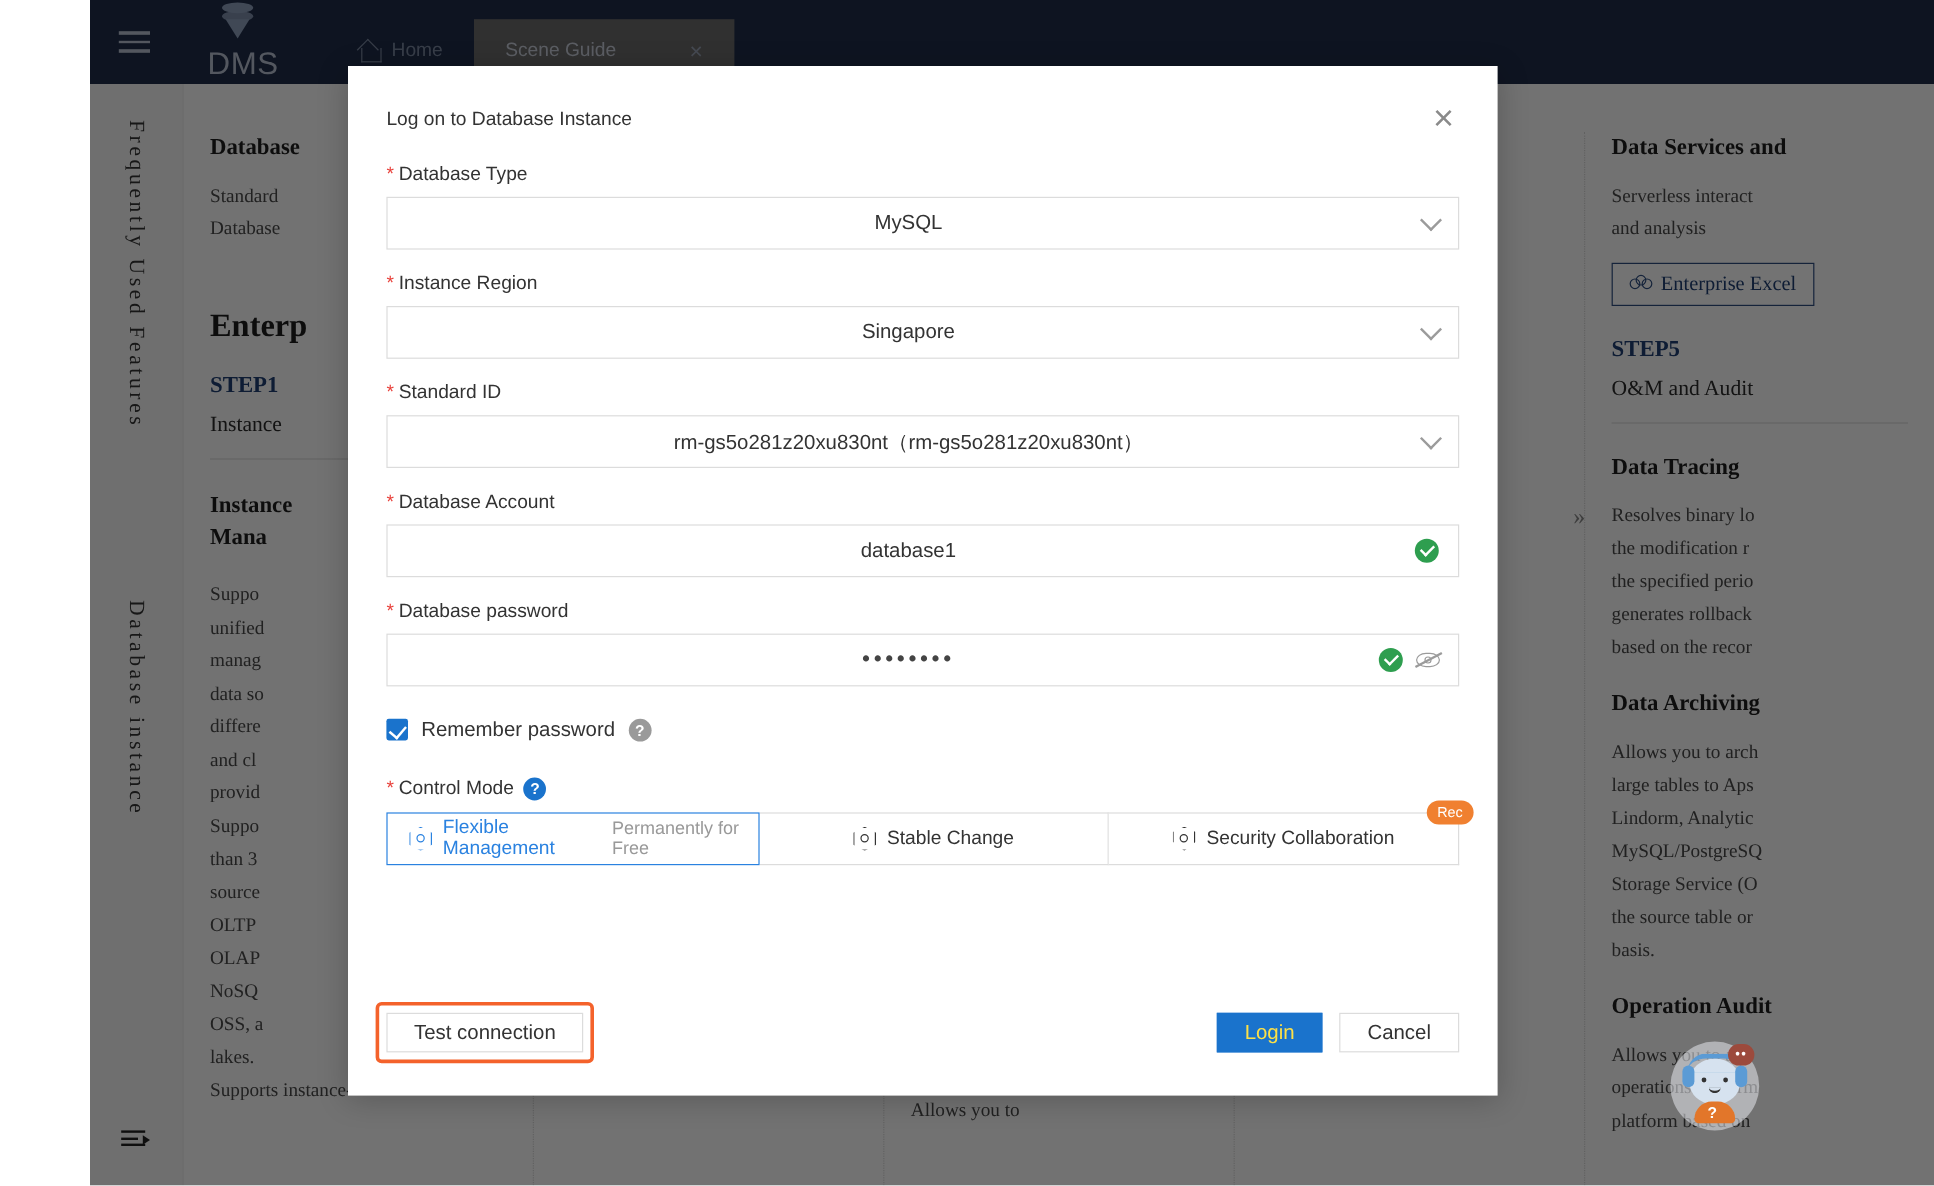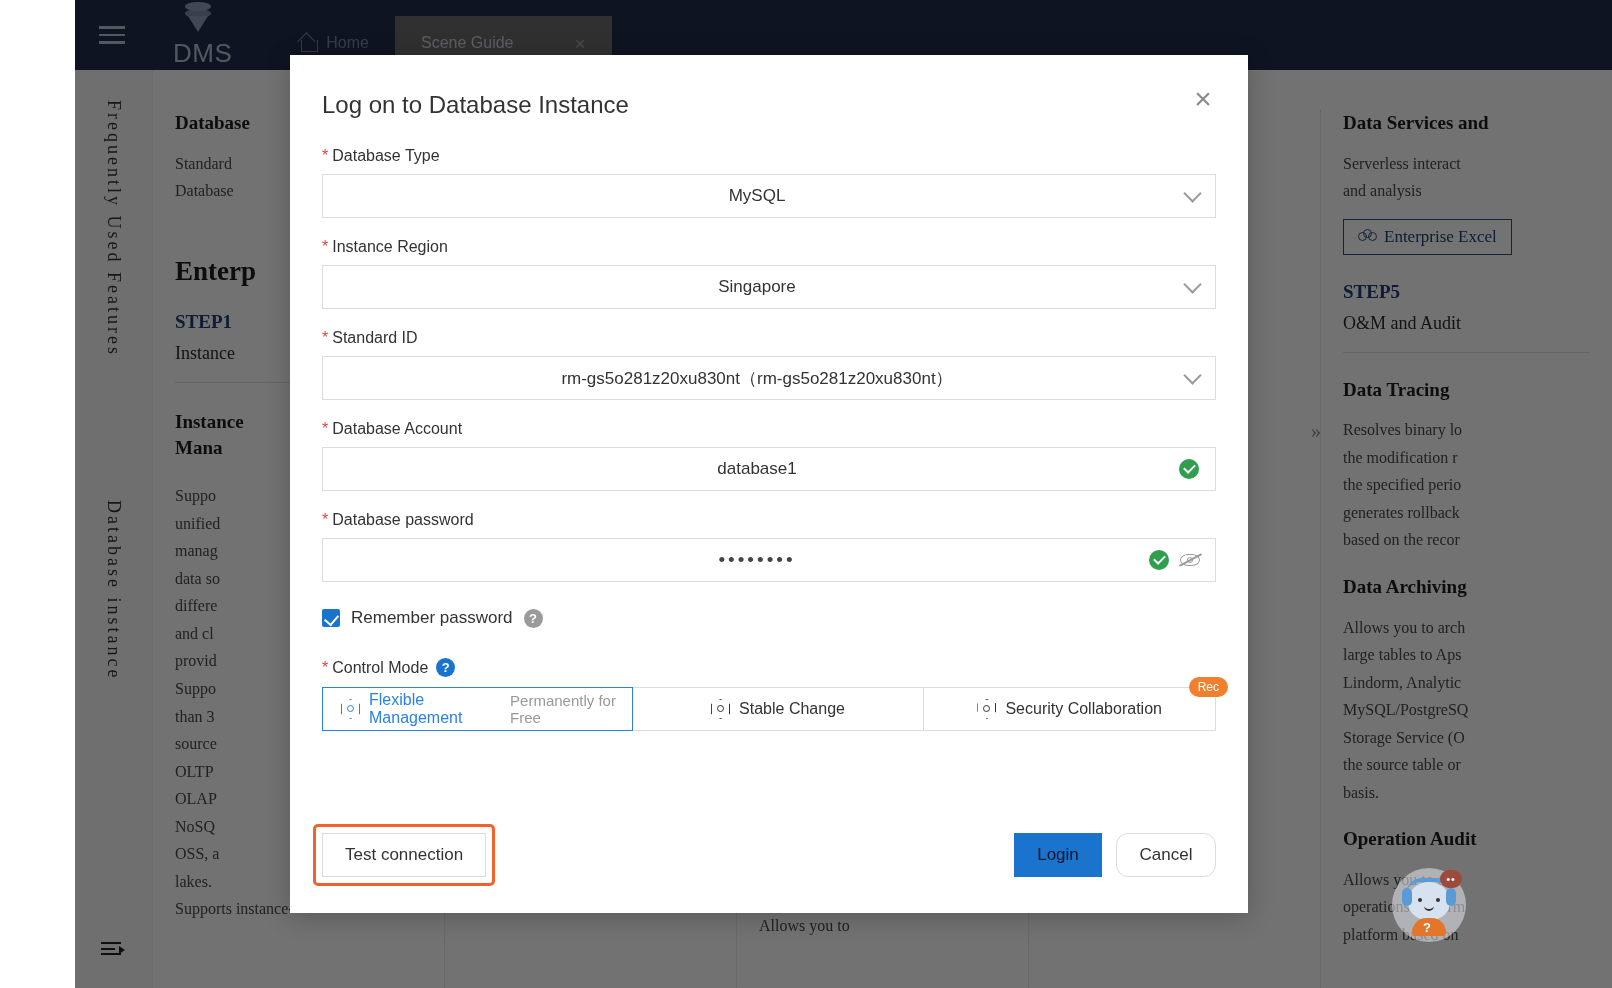--- a/index.html
+++ b/index.html
@@ -103,21 +103,21 @@
   .bot .body { position:absolute; left:20px; bottom:6px; width:34px; height:18px; background:#e2762a; border-radius:16px 16px 4px 4px; }
   .bot .qm { position:absolute; left:31px; bottom:7px; color:#fff; font-size:13px; font-weight:bold; }
   .bot .dot-badge { position:absolute; right:4px; top:2px; width:22px; height:18px; background:#9c4a3c; border-radius:9px; color:#fff; font-size:11px; text-align:center; line-height:18px; letter-spacing:1px;}
 
   
   .modal {
     position:absolute; left:290px; top:55px; width:958px; height:858px;
     background:#fff; z-index:20; box-shadow:0 4px 24px rgba(0,0,0,.22);
   }
   .modal-title {
-    font-size:24px; color:#333; padding:36px 0 0 32px; font-weight:400;
+    font-size:16px; color:#333; padding:36px 0 0 32px; font-weight:400;
   }
   .modal-close {
     position:absolute; right:28px; top:28px; width:34px; height:34px;
     color:#8a8a8a; font-size:30px; line-height:32px; text-align:center; cursor:pointer; font-weight:300;
   }
   .form { padding:28px 32px 0 32px; }
   .field { margin-bottom:20px; }
   .flabel { font-size:16px; color:#333; margin-bottom:9px; }
   .req { color:#e8413b; margin-right:4px; }
   .ctl {
@@ -166,31 +166,31 @@
   }
   .seg-ico .core { position:absolute; left:6px; top:6px; width:7px; height:7px; border:1.6px solid currentColor; border-radius:50%; }
   .seg-ico.flex { color:#2a82e0; }
   .seg-ico.shield .hex { clip-path: polygon(50% 0%, 100% 22%, 100% 62%, 50% 100%, 0% 62%, 0% 22%); }
   .badge-rec {
     position:absolute; right:-12px; top:-10px; background:#f08030; color:#fff;
     font-size:12px; border-radius:11px; padding:3px 9px; z-index:5; white-space:nowrap;
   }
 
   .footer { position:absolute; left:32px; right:32px; bottom:36px; display:flex; align-items:center; }
-  .btn { height:44px; padding:0 22px; font-size:17px; display:flex; align-items:center;
+  .btn { height:33px; padding:0 22px; font-size:17px; display:flex; align-items:center;
      justify-content:center; cursor:pointer; border:1px solid #dcdcdc; background:#fff; color:#333; }
-  .btn.primary { background:#1a73cc; color:#0f172a; border-color:#1a73cc; min-width:88px; }
+  .btn.primary { background:#1a73cc; color:#fde047; border-color:#1a73cc; min-width:88px; }
   .btn.ghost { min-width:100px; }
   .test-wrap { position:relative; display:inline-block; }
   .test-wrap:after {
     content:""; position:absolute; left:-9px; top:-9px; right:-9px; bottom:-9px;
     border:3px solid #f4622b; border-radius:5px; pointer-events:none;
   }
   .spacer { flex:1; }
-  .btn + .btn { margin-left:14px;border-radius:12px; }
+  .btn + .btn { margin-left:14px; }
 </style>
 </head>
 <body>
 
 <div id="root">
 
   <div class="app-bg">
 
     <div class="topbar">
       <div class="hamburger">

